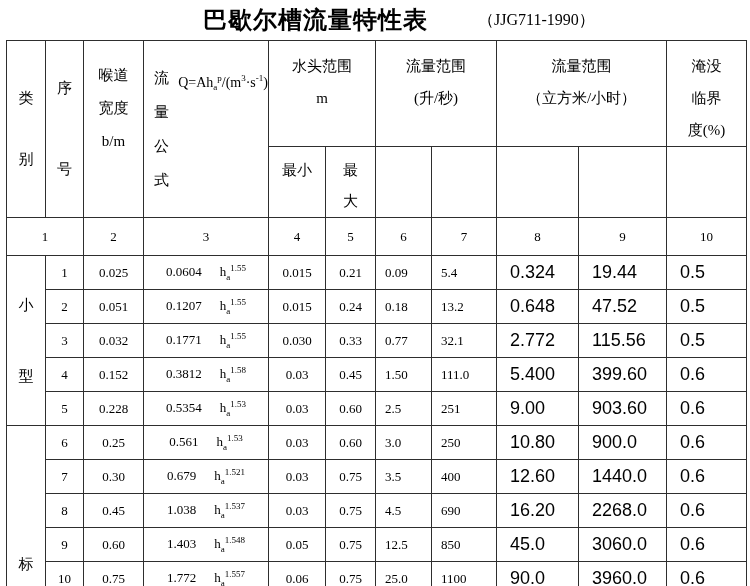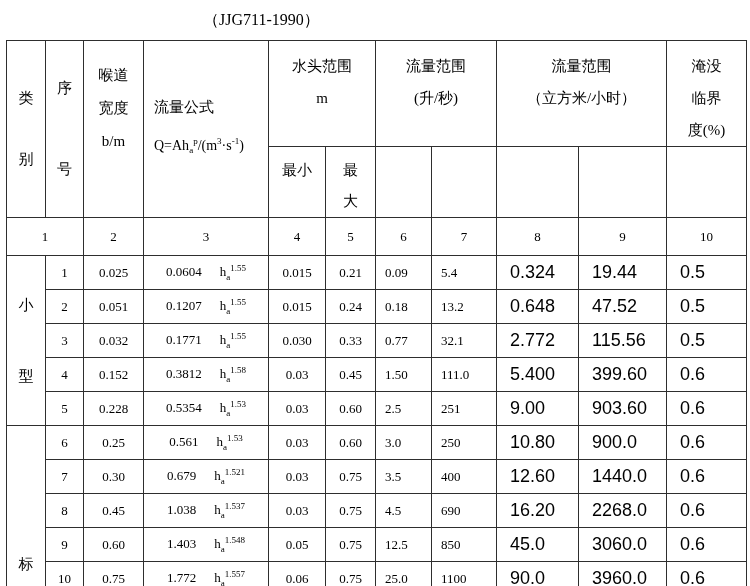--- a/index.html
+++ b/index.html
@@ -35,21 +35,21 @@
   tr.drow { height:34px; }
 
   .hcn { font-size:15px; }
 
   
   .vstack { display:flex; flex-direction:column; align-items:center; justify-content:center; }
   .stack-gap40 { gap:42px; }
   .stack-gap62 { gap:62px; }
   .lines33 { line-height:33px; padding-top:10px; justify-content:flex-start; height:160px; box-sizing:border-box; }
   .fml-hdr {
-    display:flex; flex-direction:column; align-items:flex-start;
+    display:flex; flex-direction:row; align-items:flex-start;
     justify-content:center; padding-left:10px; line-height:34px;
     text-align:left;
   }
   .fml-hdr .formula { font-size:14px; }
 
   
   td.top { vertical-align:top; }
   .uhdr { padding-top:9px; line-height:32px; }
 
   
@@ -66,20 +66,21 @@
   sup { font-size:9px; }
 
   
   .catstack { gap:52px; font-size:15px; }
   .catstack.single { padding-top:108px; }
 </style>
 </head>
 <body>
 
 <div class="title-row">
+  <span class="title-main">巴歇尔槽流量特性表</span>
   <span class="title-std">（JJG711-1990）</span>
 </div>
 
 <table>
   <colgroup>
     <col style="width:39px">
       <col style="width:38px">
       <col style="width:60px">
     <col style="width:125px">
       <col style="width:57px">

